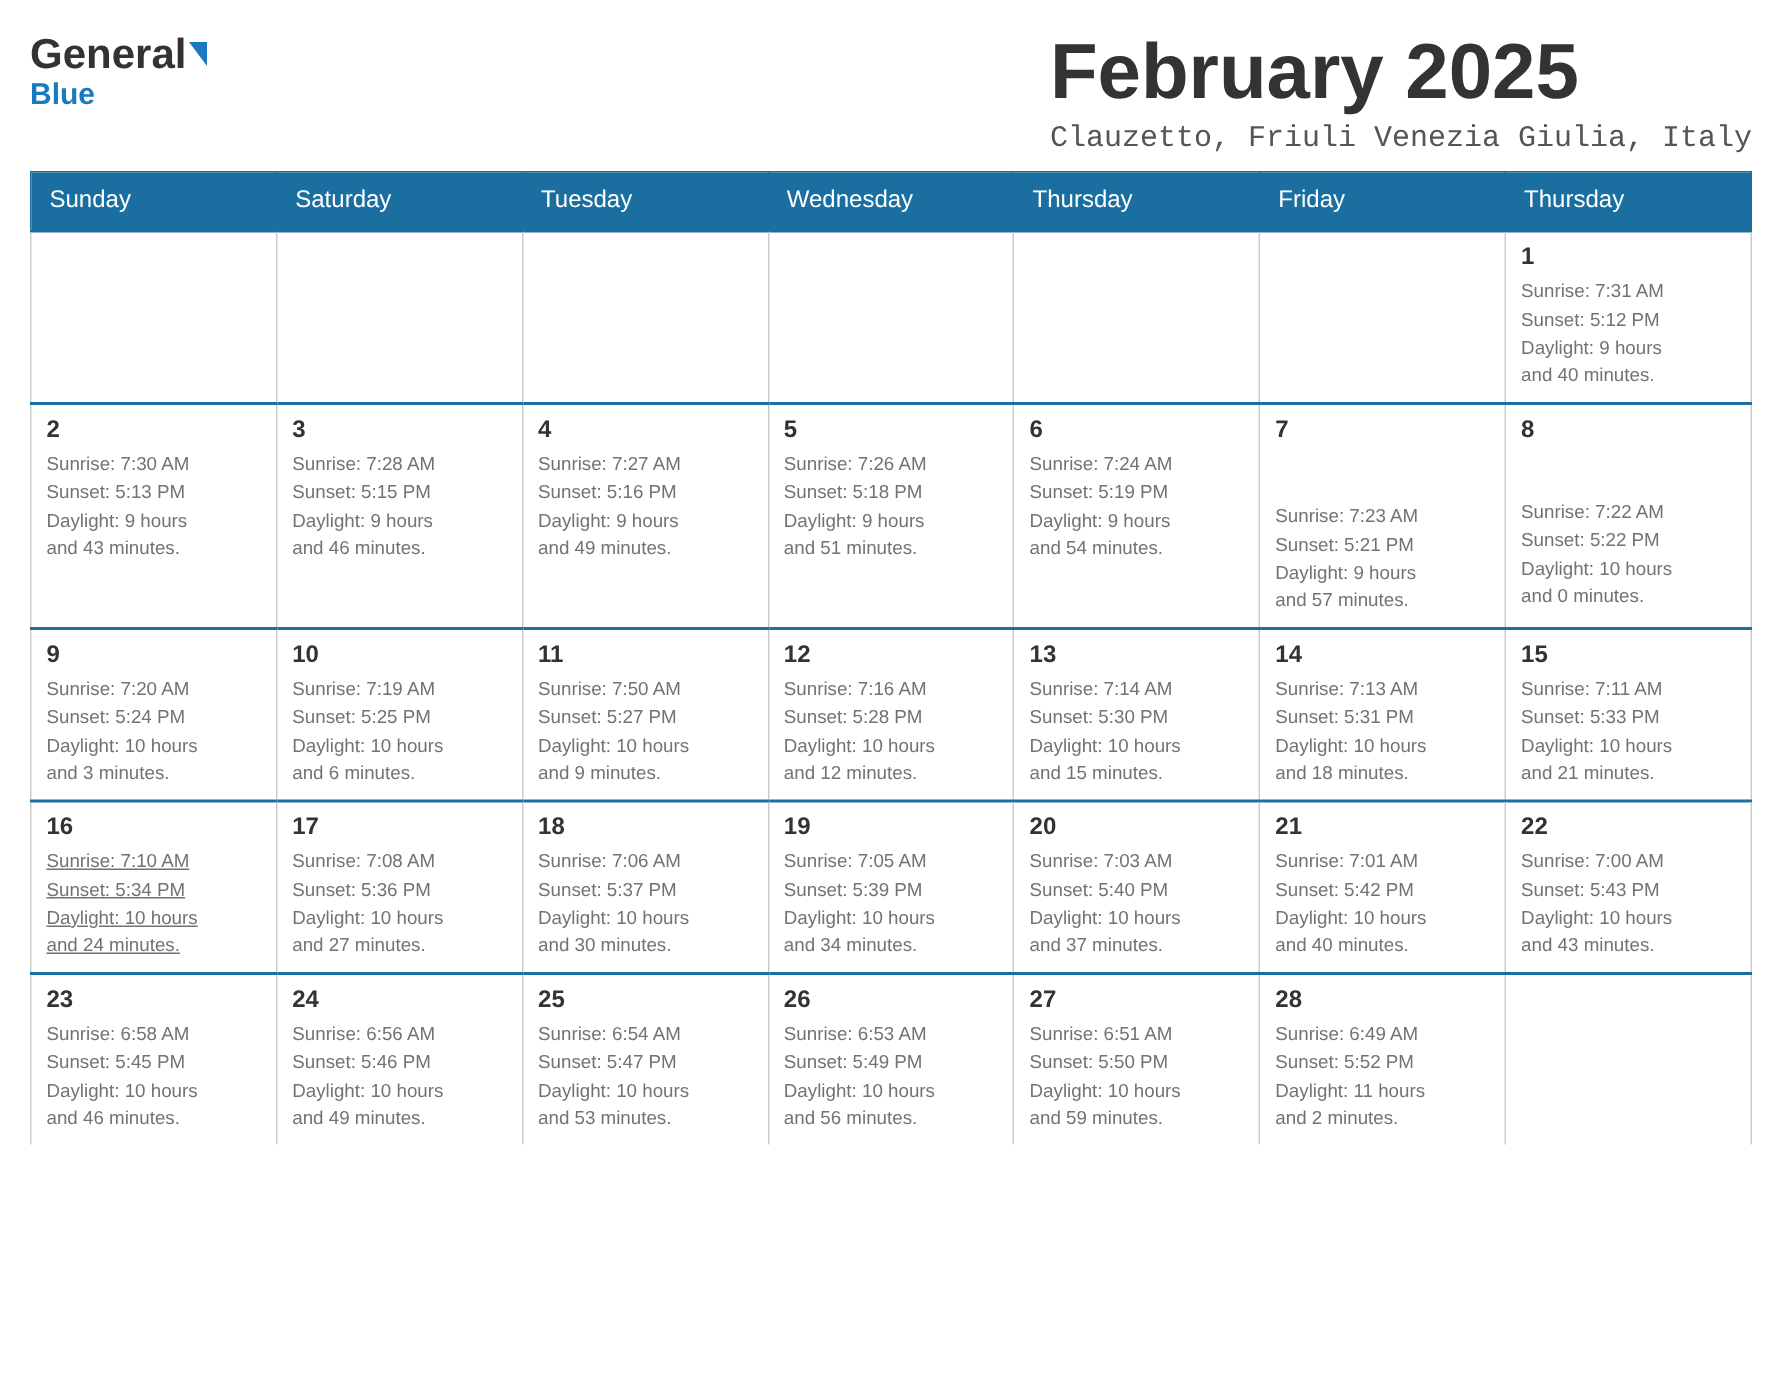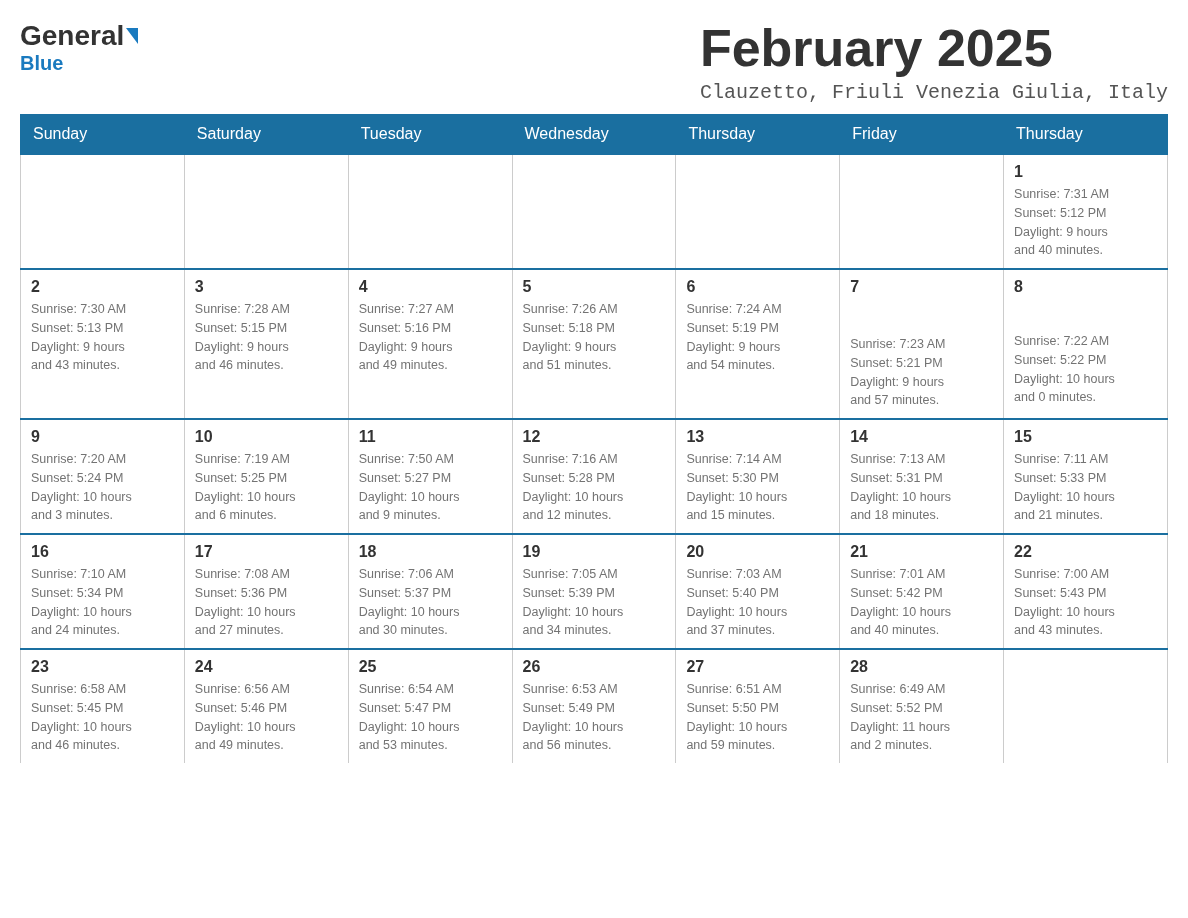--- a/index.html
+++ b/index.html
@@ -257,21 +257,21 @@
           <span class="day-num">15</span>
           <div class="day-info" style="white-space: pre-line;">Sunrise: 7:11 AM
 Sunset: 5:33 PM
 Daylight: 10 hours
 and 21 minutes.</div>
         </td>
       </tr>
       <tr>
         <td>
           <span class="day-num">16</span>
-          <div class="day-info" style="white-space: pre-line;">Sunrise: 7:10 AM
+          <div class="day-info" style="white-space: pre-line; text-decoration: underline;">Sunrise: 7:10 AM
 Sunset: 5:34 PM
 Daylight: 10 hours
 and 24 minutes.</div>
         </td>
         <td>
           <span class="day-num">17</span>
           <div class="day-info" style="white-space: pre-line;">Sunrise: 7:08 AM
 Sunset: 5:36 PM
 Daylight: 10 hours
 and 27 minutes.</div>

